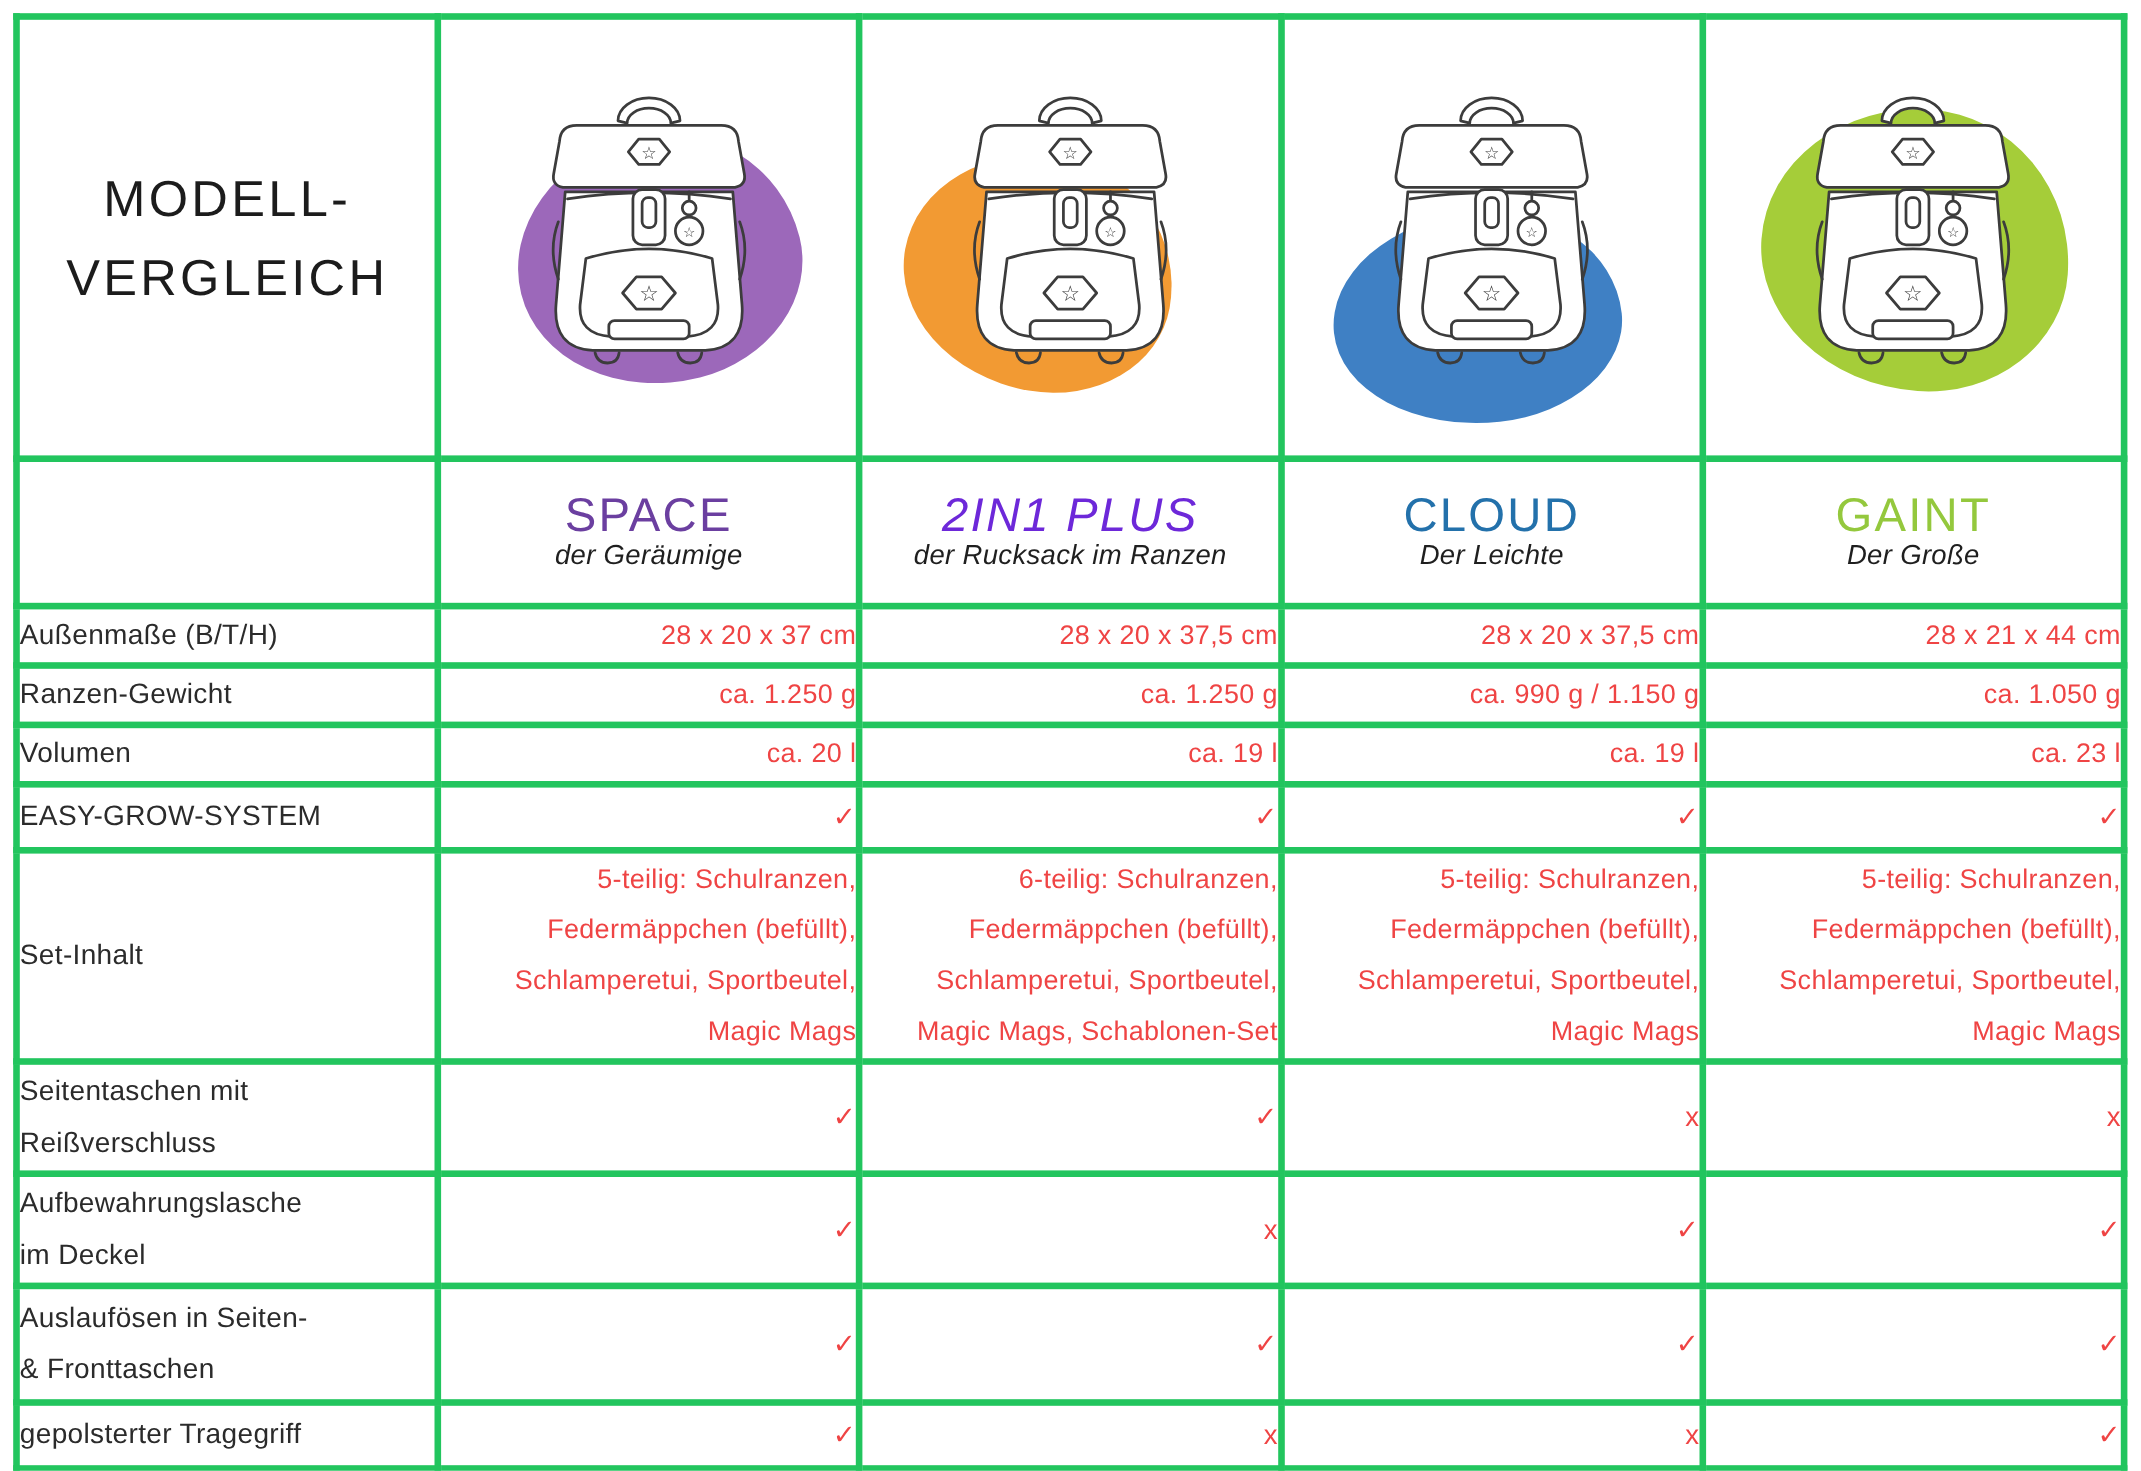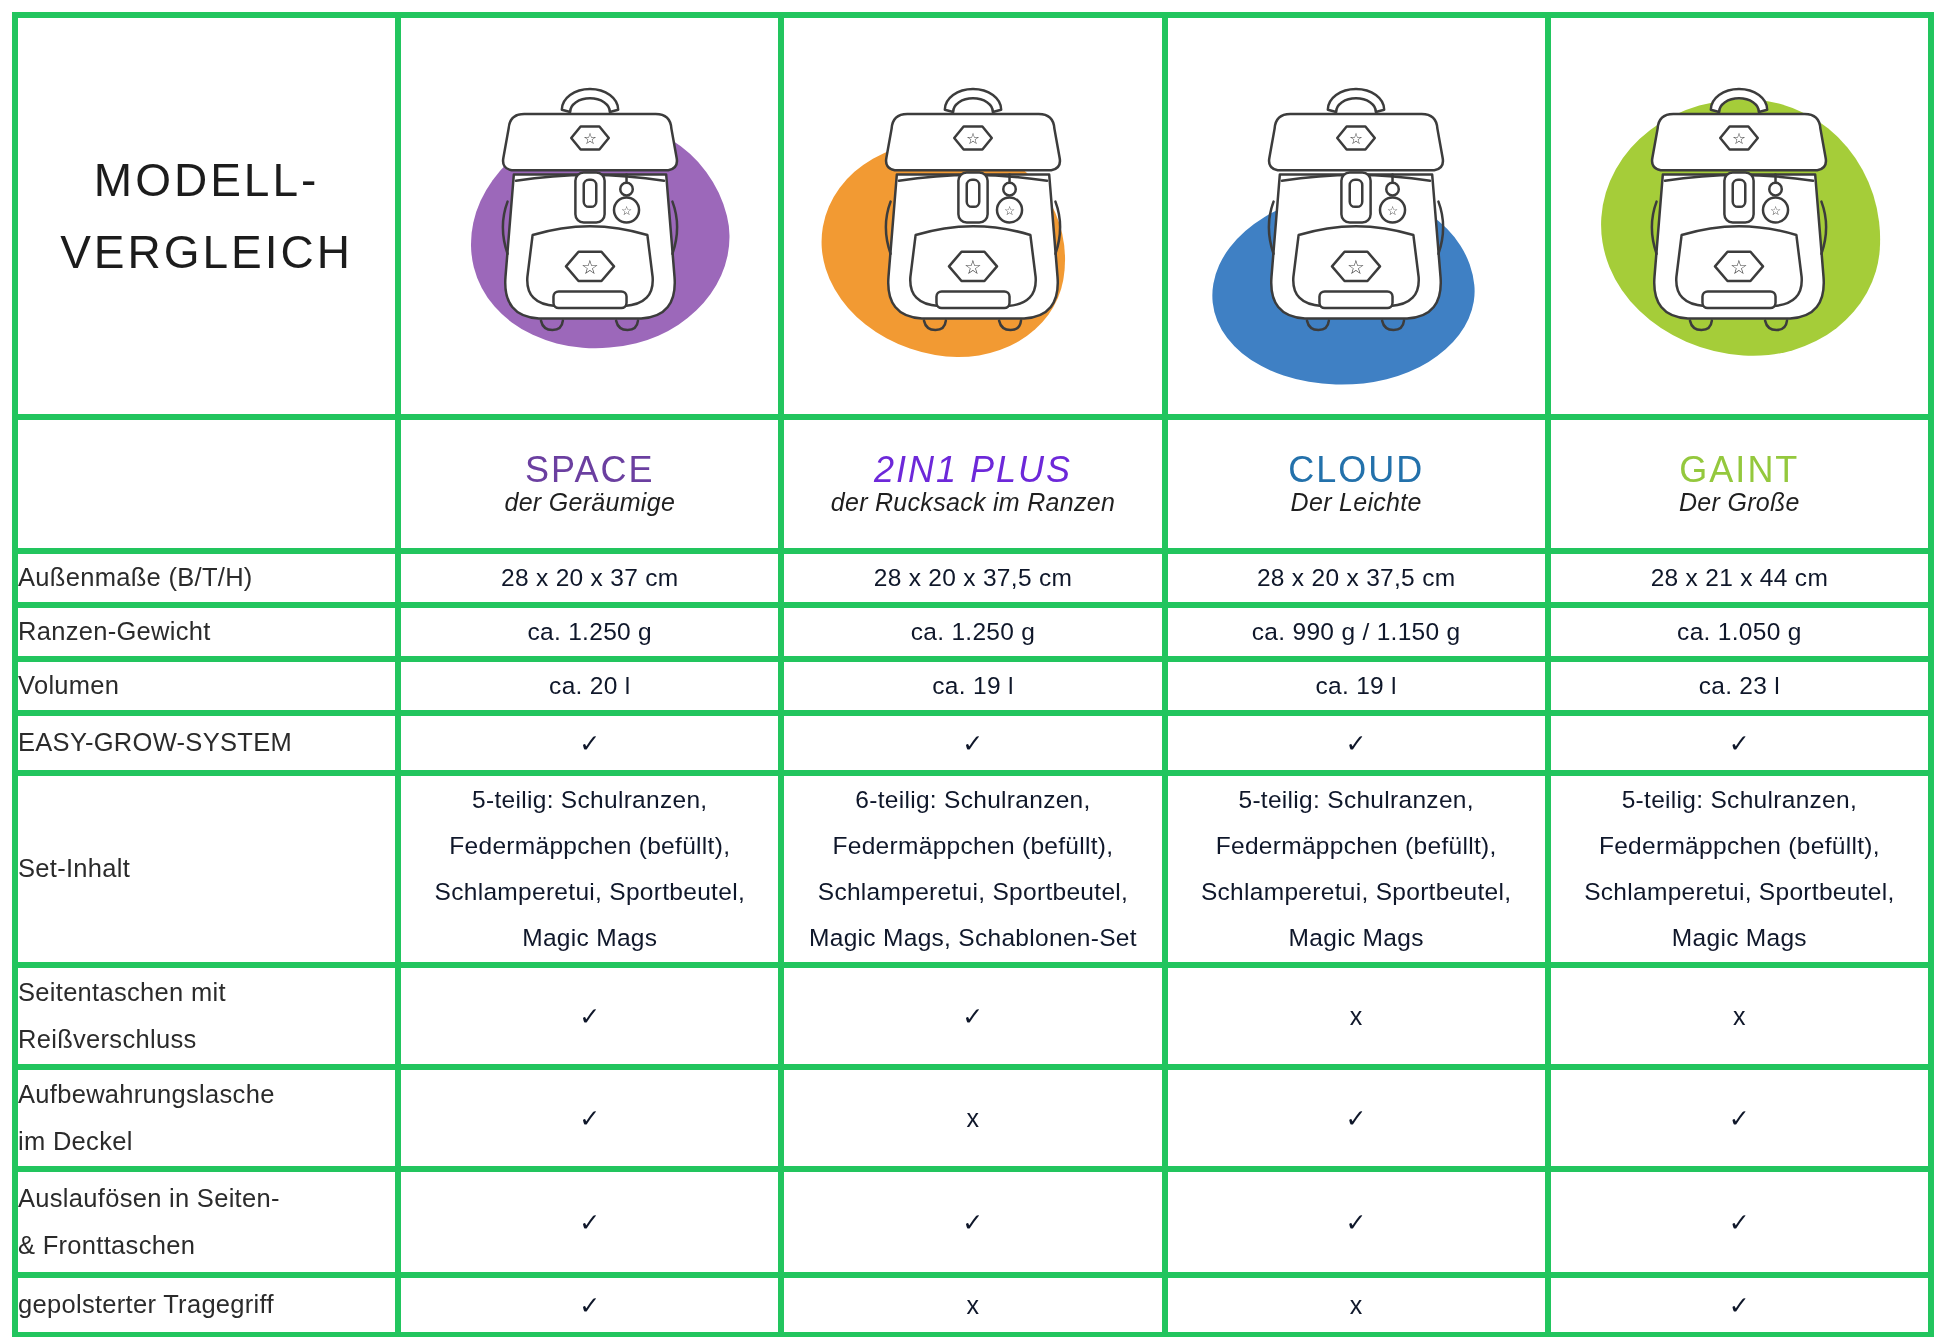--- a/index.html
+++ b/index.html
@@ -17,31 +17,31 @@
   tr.r-set  td, tr.r-set th{height:186px;}
   tr.r-two  td, tr.r-two th{height:96px;}
   tr.r-aus  td, tr.r-aus th{height:100px;}
   tr.r-last td, tr.r-last th{height:54px;}
 
   
   th.lbl{font-weight:300;text-align:left;padding-left:15px;padding-right:8px;
          font-size:25.5px;color:#2b2b2b;white-space:pre-line;line-height:1.85;letter-spacing:.3px;}
 
   
-  td.val{text-align:center;font-size:24.5px;color:#0f172a;letter-spacing:.3px;}
+  td.val{text-align:right;font-size:24.5px;color:#ef4444;letter-spacing:.3px;}
   td.val.mark{font-size:25px;}
   td.val.multiline{white-space:pre-line;line-height:46px;font-size:24.5px;}
 
   
   .title-cell{text-align:center;}
   .page-title{font-size:46px;letter-spacing:3px;line-height:72px;color:#1c1c1c;font-weight:300;}
 
   
   td.model-head{text-align:center;}
-  .model-name{font-size:36px;letter-spacing:2px;font-weight:300;line-height:1;text-align:center;}
+  .model-name{font-size:43px;letter-spacing:2px;font-weight:300;line-height:1;text-align:center;}
   .model-sub{font-size:25px;font-style:italic;color:#1f1f1f;margin-top:0;letter-spacing:.3px;}
 
   
   td.img-cell{text-align:center;}
   .bp-wrap{position:relative;width:244px;height:278px;margin:0 auto;}
   .bp-wrap svg{position:relative;z-index:1;display:block;margin:0 auto;}
   .blob{position:absolute;z-index:0;border-radius:52% 48% 46% 54% / 50% 55% 45% 50%;}
   .bp0 .blob{width:258px;height:226px;left:2px;top:46px;transform:rotate(-14deg);}
   .bp1 .blob{width:246px;height:214px;left:-30px;top:64px;transform:rotate(10deg);}
   .bp2 .blob{width:262px;height:192px;left:-22px;top:116px;transform:rotate(-6deg);}

